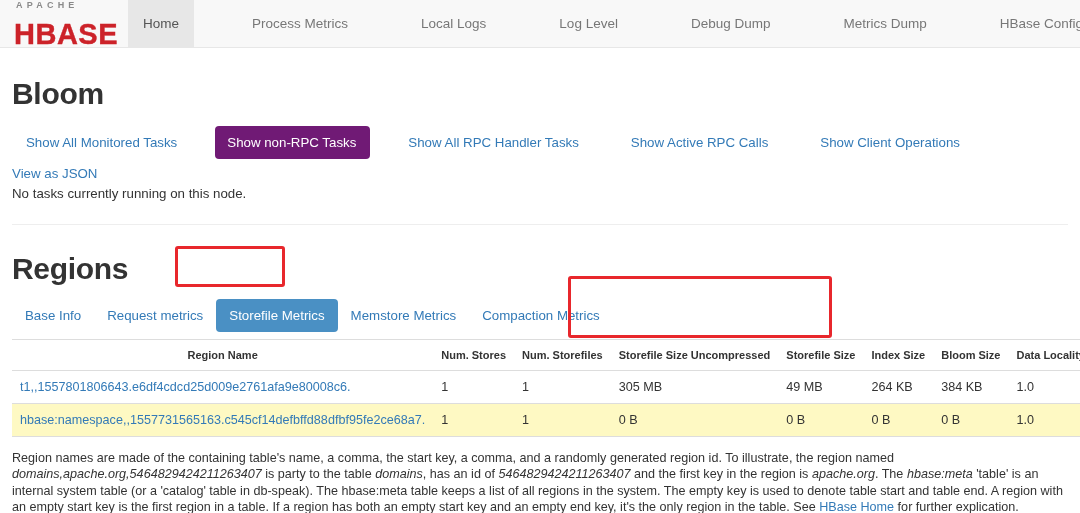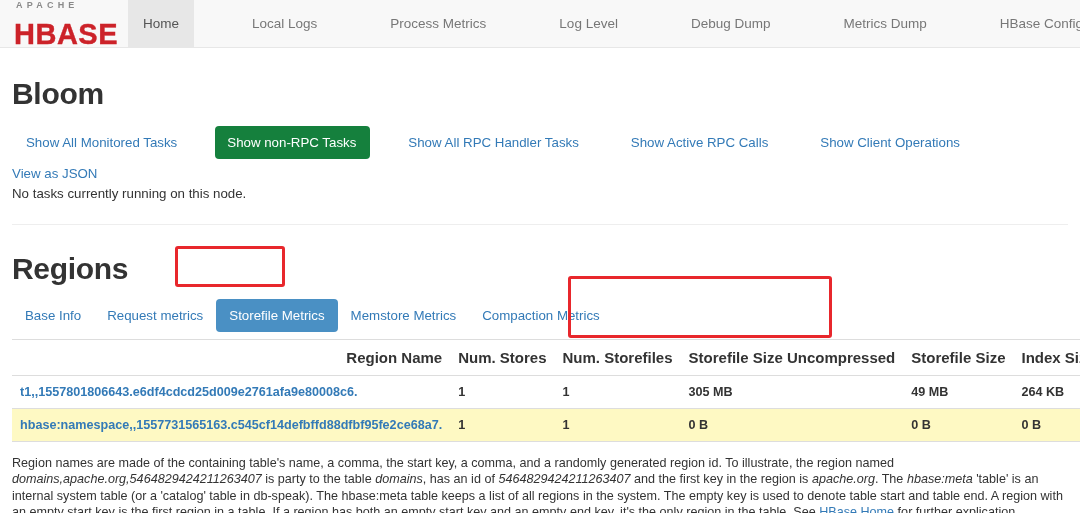--- a/index.html
+++ b/index.html
@@ -99,21 +99,21 @@
   .pill {
     font-size: 13.3px;
     color: #337ab7;
     padding: 9px 14px;
     border-radius: 4px;
     cursor: pointer;
     white-space: nowrap;
     line-height: 15px;
   }
   .pill.active {
-    background: #15803d;
+    background: #701a75;
     color: #ffffff;
     padding-left: 12px;
   }
 
   .plain-link {
     display: inline-block;
     font-size: 13.3px;
     color: #337ab7;
     margin-top: 7px;
     cursor: pointer;
@@ -156,36 +156,35 @@
   }
 
   
   table.regions {
     width: 100%;
     border-collapse: collapse;
     margin-top: 7px;
     font-size: 12.6px;
   }
   table.regions thead th {
-    text-align: right;
+    text-align: center;
     font-weight: 700;
     color: #333333;
     padding: 9px 8px;
     border-top: 1px solid #dddddd;
     border-bottom: 1px solid #dddddd;
     white-space: nowrap;
-    font-size: 15px;
+    font-size: 11px;
   }
   table.regions tbody td {
     padding: 9px 8px;
     border-bottom: 1px solid #dddddd;
     color: #333333;
     vertical-align: middle;
     white-space: nowrap;
-    font-weight: bold;
   }
   table.regions tbody tr.odd td { background: #ffffff; }
   table.regions tbody tr.even td { background: #fef9c3; }
   td.region-name a, .inline-link {
     color: #337ab7;
     text-decoration: none;
     cursor: pointer;
   }
   .col-regionname { width: 470px; }
   .col-numstores  { width: 78px; }
@@ -220,22 +219,22 @@
 </head>
 <body>
 
 <div class="navbar">
   <div class="brand">
     <div class="brand-apache">APACHE</div>
     <div class="brand-hbase">HBASE</div>
   </div>
   <ul class="nav-items">
     <li class="nav-item active">Home</li>
+    <li class="nav-item">Process Metrics</li>
     <li class="nav-item">Local Logs</li>
-    <li class="nav-item">Process Metrics</li>
     <li class="nav-item">Log Level</li>
     <li class="nav-item">Debug Dump</li>
     <li class="nav-item">Metrics Dump</li>
     <li class="nav-item">HBase Configuration</li>
   </ul>
 </div>
 
 <div class="container">
 
   

